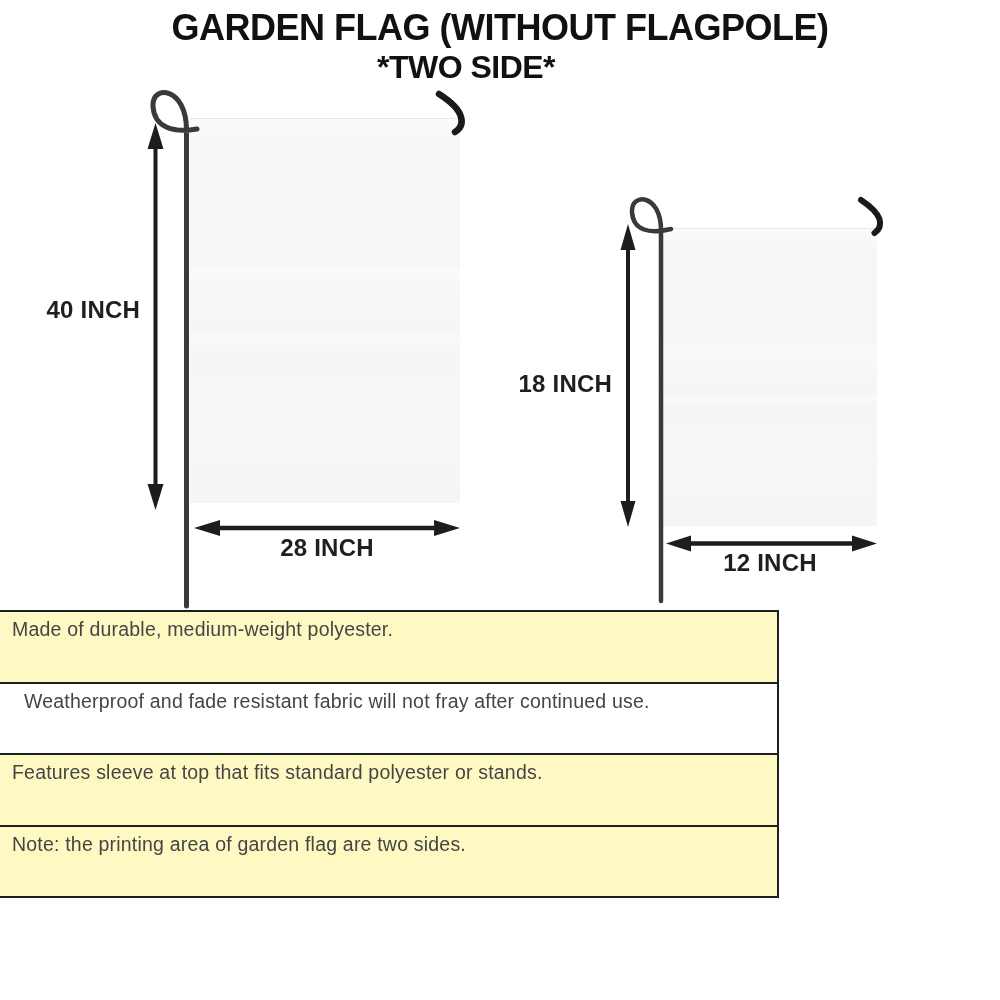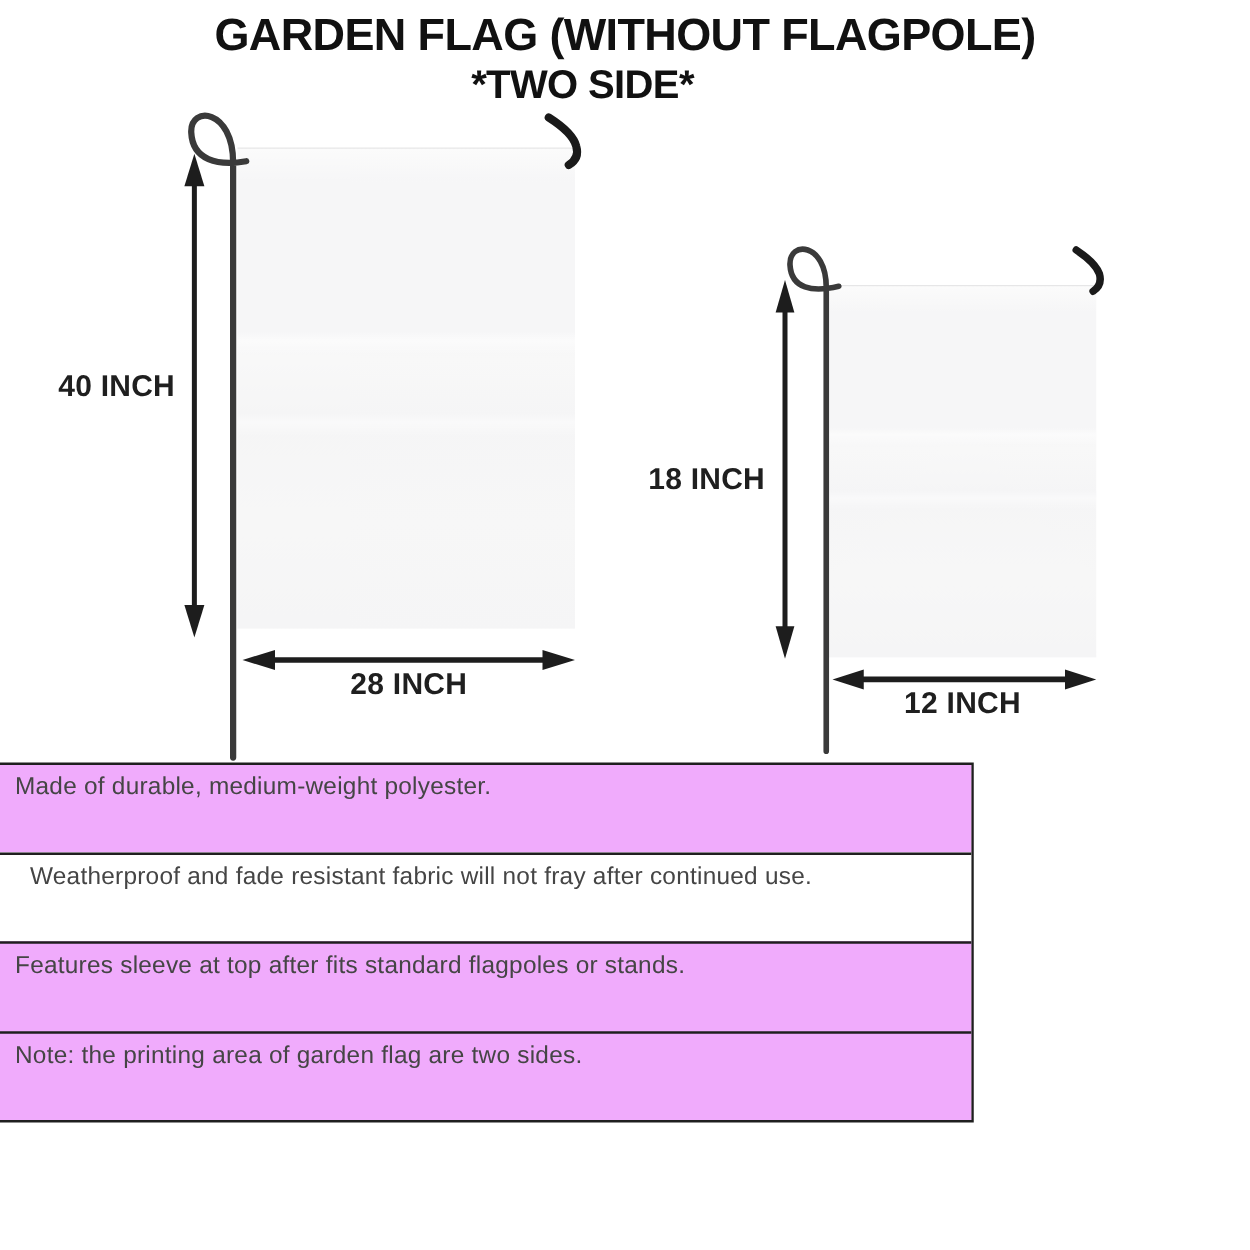--- a/index.html
+++ b/index.html
@@ -47,21 +47,21 @@
     border:2px solid #1f1f1f;
     display:flex;flex-direction:column;
     box-sizing:border-box;height:288px;
   }
   .feature-row{
     flex:1 1 0;display:flex;align-items:flex-start;
     padding:6px 10px 0 12px;box-sizing:border-box;
     font-size:19.5px;color:#454545;letter-spacing:0.2px;
   }
   .feature-row + .feature-row{border-top:2px solid #1f1f1f;}
-  .feature-row.gray{background:#f0abfc;}
+  .feature-row.gray{background:#fef9c3;}
   .feature-row.white{background:#ffffff;padding-left:24px;}
 </style>
 </head>
 <body>
 
 <div class="canvas">
 
   <div class="title-block">
     <div class="title-line1">GARDEN FLAG (WITHOUT FLAGPOLE)</div>
     <div class="title-line2">*TWO SIDE*</div>
@@ -103,20 +103,20 @@
   <div class="dim-label dim-12">12 INCH</div>
 
   <div class="features-table">
     <div class="feature-row gray">
       <span>Made of durable, medium-weight polyester.</span>
     </div>
     <div class="feature-row white">
       <span>Weatherproof and fade resistant fabric will not fray after continued use.</span>
     </div>
     <div class="feature-row gray">
-      <span>Features sleeve at top after fits standard flagpoles or stands.</span>
+      <span>Features sleeve at top that fits standard polyester or stands.</span>
     </div>
     <div class="feature-row gray">
       <span>Note: the printing area of garden flag are two sides.</span>
     </div>
   </div>
 
 </div>
 
 </body></html>

